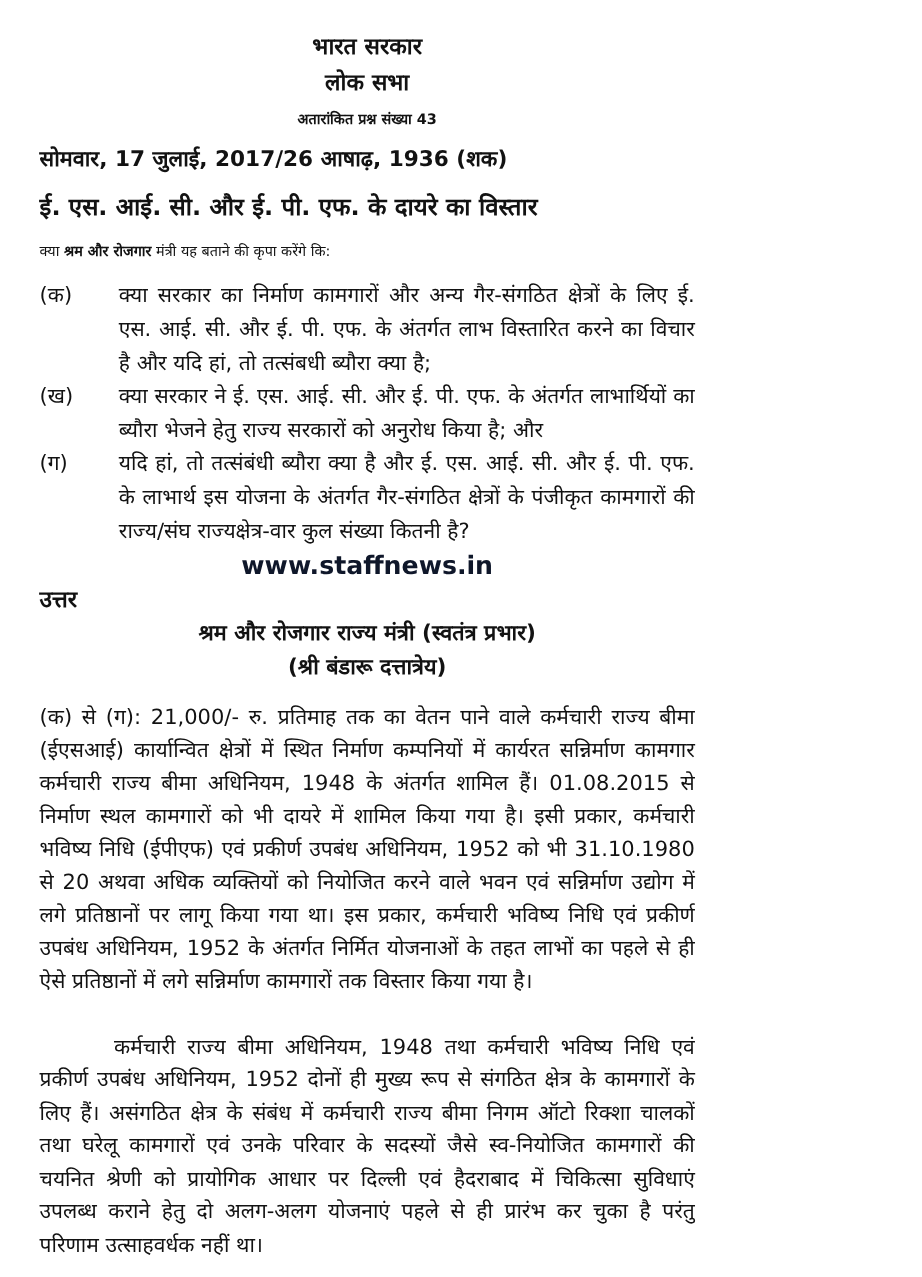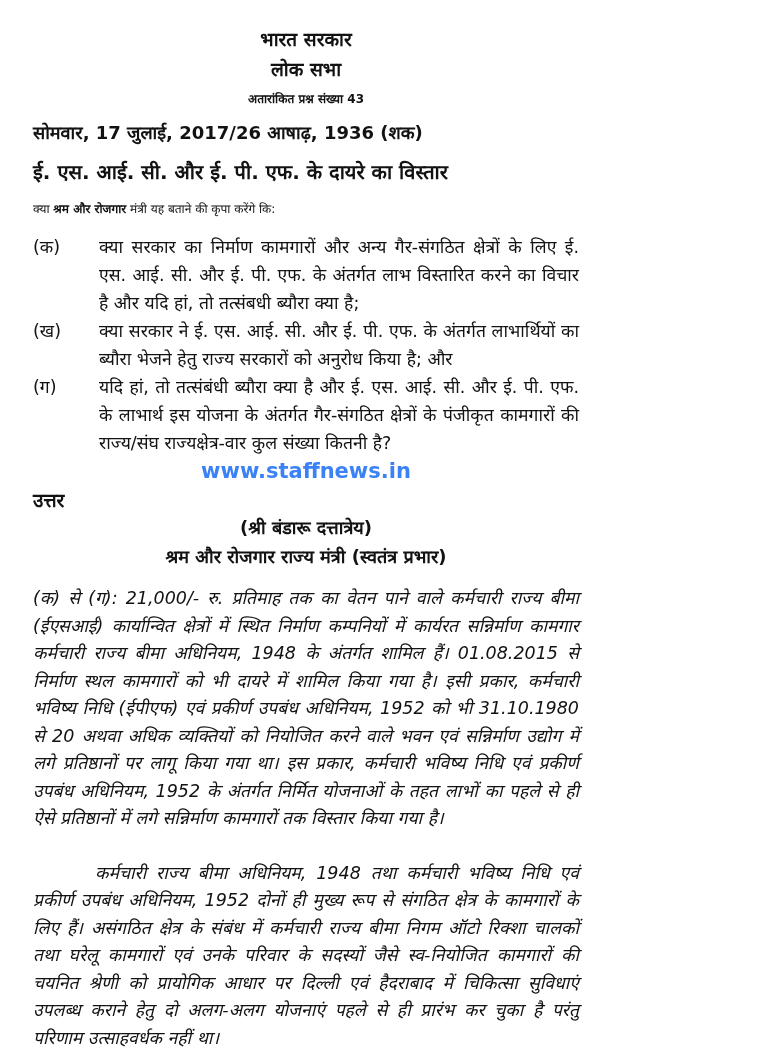--- a/index.html
+++ b/index.html
@@ -87,21 +87,20 @@
   .minister-line {
     text-align: center;
     font-weight: bold;
     font-size: 18px;
     line-height: 29px;
   }
   .body-para {
     font-size: 17.5px;
     line-height: 27.5px;
     text-align: justify;
-    font-style: italic;
   }
   .para-1 { margin-top: 14px; }
   .para-2 { margin-top: 27px; text-indent: 62px; }
   .stars {
     text-align: center;
     font-size: 15px;
     letter-spacing: 4px;
     margin-top: 12px;
   }
 </style>
@@ -130,25 +129,25 @@
     <div class="q-item">
       <span class="q-label">(ख)</span>
       <span class="q-text">क्या सरकार ने ई. एस. आई. सी. और ई. पी. एफ. के अंतर्गत लाभार्थियों का ब्यौरा भेजने हेतु राज्य सरकारों को अनुरोध किया है; और</span>
     </div>
     <div class="q-item">
       <span class="q-label">(ग)</span>
       <span class="q-text">यदि हां, तो तत्संबंधी ब्यौरा क्या है और ई. एस. आई. सी. और ई. पी. एफ. के लाभार्थ इस योजना के अंतर्गत गैर-संगठित क्षेत्रों के पंजीकृत कामगारों की राज्य/संघ राज्यक्षेत्र-वार कुल संख्या कितनी है?</span>
     </div>
   </div>
 
-  <div class="watermark" style="color: #3b82f6;">www.staffnews.in</div>
+  <div class="watermark" style="color: #0f172a;">www.staffnews.in</div>
 
   <div class="answer-heading">उत्तर</div>
+  <div class="minister-line">श्रम और रोजगार राज्य मंत्री (स्वतंत्र प्रभार)</div>
   <div class="minister-line">(श्री बंडारू दत्तात्रेय)</div>
-  <div class="minister-line">श्रम और रोजगार राज्य मंत्री (स्वतंत्र प्रभार)</div>
 
   <div class="body-para para-1">(क) से (ग): 21,000/- रु. प्रतिमाह तक का वेतन पाने वाले कर्मचारी राज्य बीमा (ईएसआई) कार्यान्वित क्षेत्रों में स्थित निर्माण कम्पनियों में कार्यरत सन्निर्माण कामगार कर्मचारी राज्य बीमा अधिनियम, 1948 के अंतर्गत शामिल हैं। 01.08.2015 से निर्माण स्थल कामगारों को भी दायरे में शामिल किया गया है। इसी प्रकार, कर्मचारी भविष्य निधि (ईपीएफ) एवं प्रकीर्ण उपबंध अधिनियम, 1952 को भी 31.10.1980 से 20 अथवा अधिक व्यक्तियों को नियोजित करने वाले भवन एवं सन्निर्माण उद्योग में लगे प्रतिष्ठानों पर लागू किया गया था। इस प्रकार, कर्मचारी भविष्य निधि एवं प्रकीर्ण उपबंध अधिनियम, 1952 के अंतर्गत निर्मित योजनाओं के तहत लाभों का पहले से ही ऐसे प्रतिष्ठानों में लगे सन्निर्माण कामगारों तक विस्तार किया गया है।</div>
 
   <div class="body-para para-2">कर्मचारी राज्य बीमा अधिनियम, 1948 तथा कर्मचारी भविष्य निधि एवं प्रकीर्ण उपबंध अधिनियम, 1952 दोनों ही मुख्य रूप से संगठित क्षेत्र के कामगारों के लिए हैं। असंगठित क्षेत्र के संबंध में कर्मचारी राज्य बीमा निगम ऑटो रिक्शा चालकों तथा घरेलू कामगारों एवं उनके परिवार के सदस्यों जैसे स्व-नियोजित कामगारों की चयनित श्रेणी को प्रायोगिक आधार पर दिल्ली एवं हैदराबाद में चिकित्सा सुविधाएं उपलब्ध कराने हेतु दो अलग-अलग योजनाएं पहले से ही प्रारंभ कर चुका है परंतु परिणाम उत्साहवर्धक नहीं था।</div>
 
   <div class="stars">*****</div>
 
 </div>
 
 </body></html>

